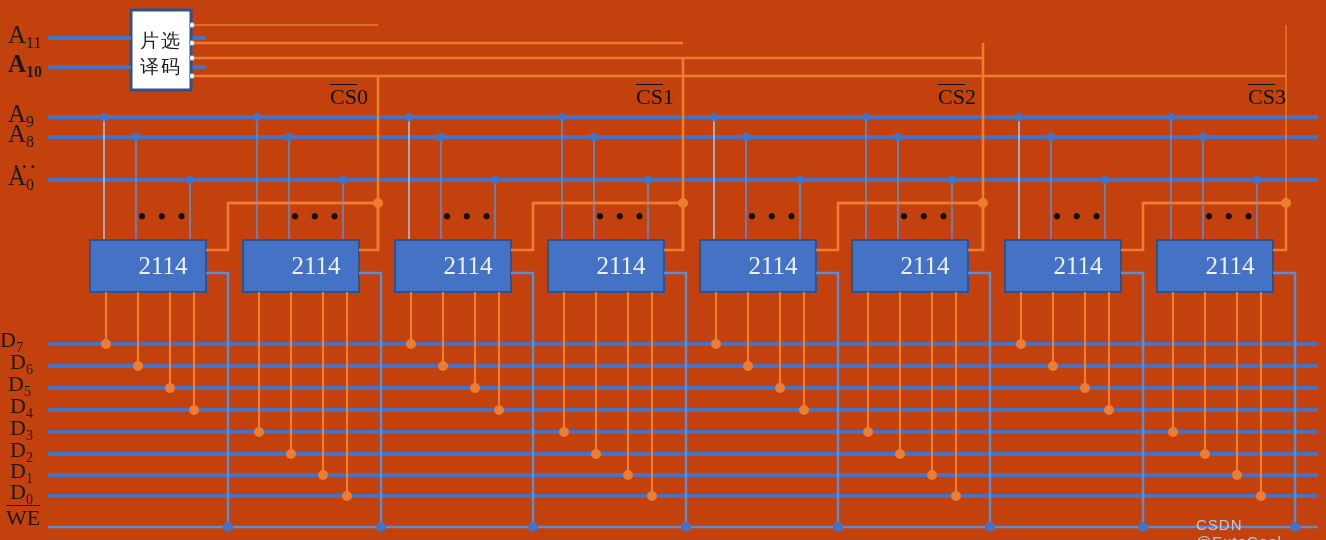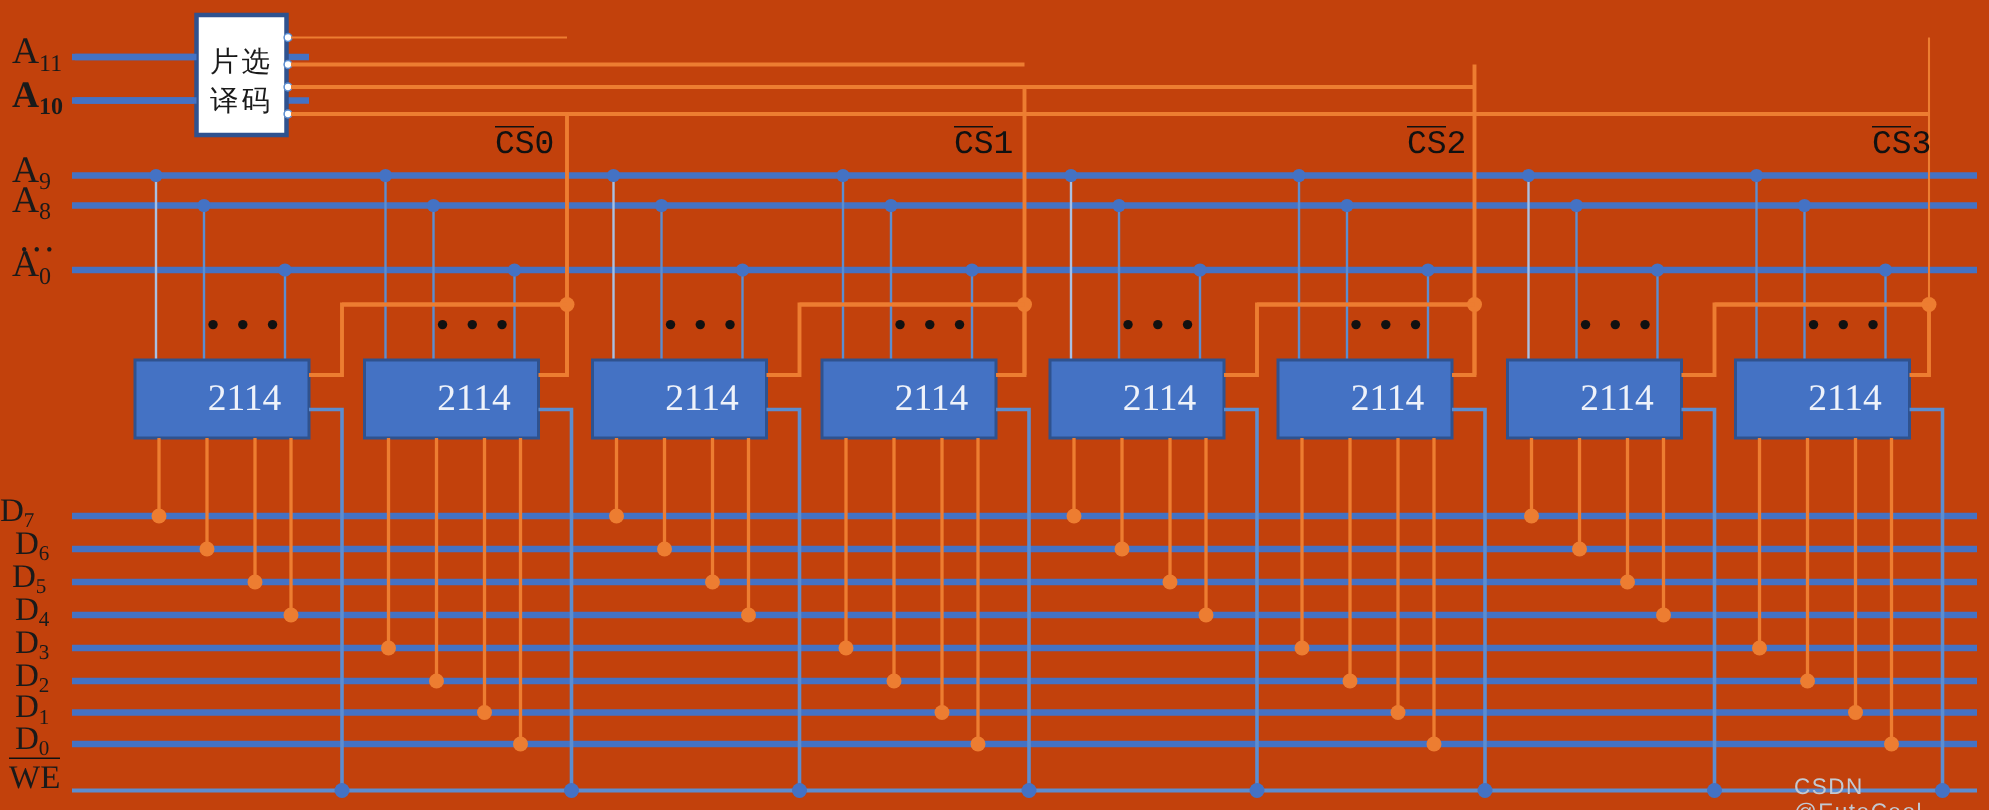--- a/index.html
+++ b/index.html
@@ -5,21 +5,21 @@
   html,body{margin:0;padding:0;background:#ffffff;}
   body{font-family:"Liberation Serif",serif;}
   #root{position:relative;width:1326px;height:540px;background:#c2410c;overflow:hidden;}
   svg.layer{position:absolute;left:0;top:0;width:1326px;height:540px;}
   .buslbl{position:absolute;font-family:"Liberation Serif",serif;color:#1a1a1a;white-space:nowrap;}
   .buslbl .sub{font-size:0.64em;vertical-align:-0.32em;}
   .addr-lbl{font-size:25px;}
   .data-lbl{font-size:22px;}
   .dots{position:absolute;font-family:"Liberation Serif",serif;font-size:23px;color:#111;letter-spacing:3px;font-weight:700;}
   .chiptxt{position:absolute;color:#eef2fa;font-family:"Liberation Serif",serif;font-size:25px;text-align:center;padding-left:15px;}
-  .cslbl{position:absolute;font-size:22px;color:#111;font-family:Liberation Mono, monospace;white-space:nowrap;}
+  .cslbl{position:absolute;font-size:22px;color:#111;font-family:Liberation Serif, serif;white-space:nowrap;}
   .ovl{border-top:1.6px solid #111;padding-top:0px;display:inline-block;line-height:1.05;}
   .declbl{position:absolute;color:#1a1a1a;font-family:Liberation Mono, monospace;font-size:19px;text-align:center;width:70px;letter-spacing:2px;}
   .wm{position:absolute;color:#c3c9d2;font-family:"Liberation Sans",sans-serif;font-size:15px;letter-spacing:1px;}
 </style>
 </head>
 <body>
 
 <div id="root">
 
   <svg class="layer" viewBox="0 0 1326 540">

